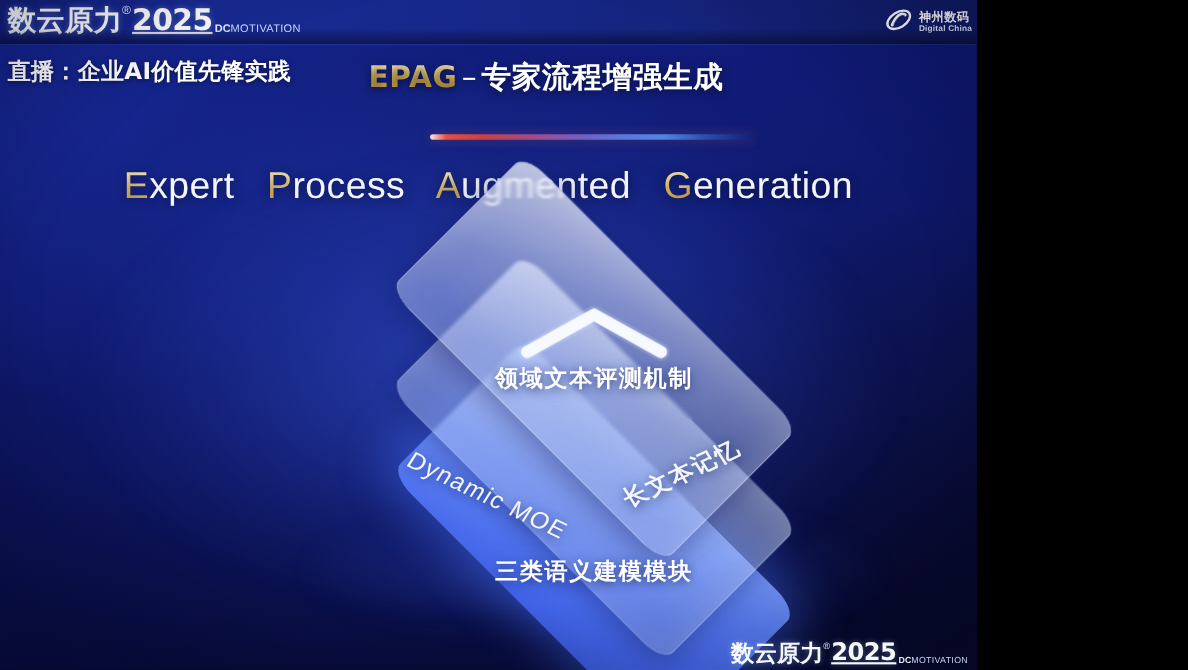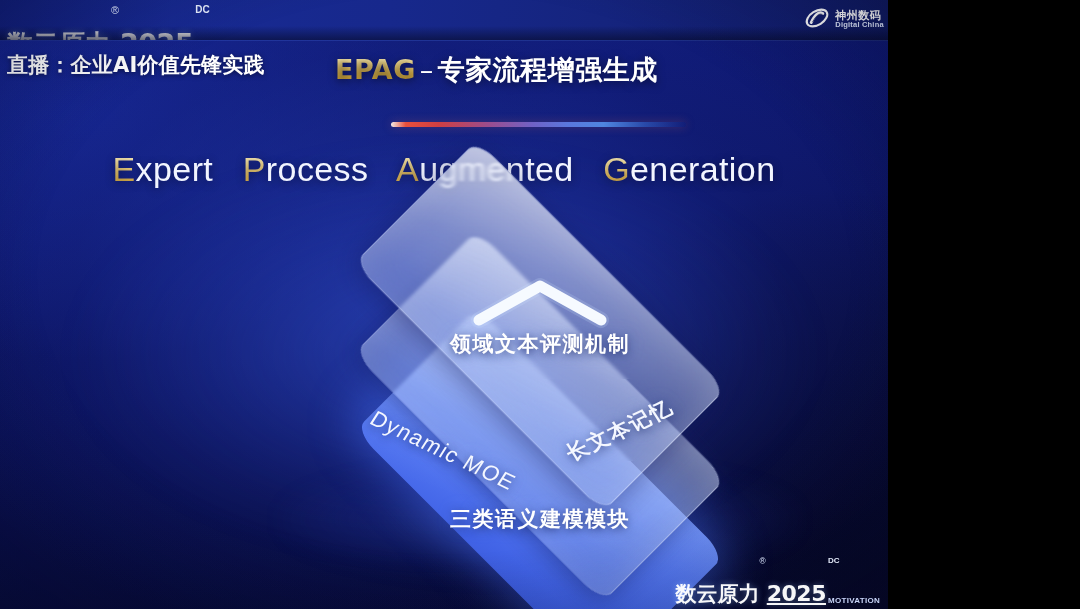--- a/index.html
+++ b/index.html
@@ -75,35 +75,34 @@
   .bl-year {
     font-family: "DejaVu Sans", sans-serif;
     font-weight: 700;
     color: #ffffff;
     letter-spacing: -0.5px;
     text-shadow: 0 0 6px rgba(160,200,255,0.40);
     text-decoration: underline;
   }
   .bl-dc {
     display: flex;
-    flex-direction: column;
+    flex-direction: row;
     justify-content: space-between;
     margin-left: 2px;
   }
   .bl-dc .dc {
     font-weight: 700;
     color: #e9f0ff;
     line-height: 1;
   }
   .bl-dc .mot {
-    font-weight: 700;
+    font-weight: 400;
     color: #cfdcff;
     line-height: 1;
     letter-spacing: 0.3px;
-    margin-top: 32px;
   }
 
   #logo-topleft {
     position: absolute;
     left: 7px; top: 5px;
     font-size: 26px;
   }
   #logo-topleft .bl-cn { font-size: 26px; }
   #logo-topleft .bl-year { font-size: 27px; }
   #logo-topleft .bl-dc .dc { font-size: 10px; }

